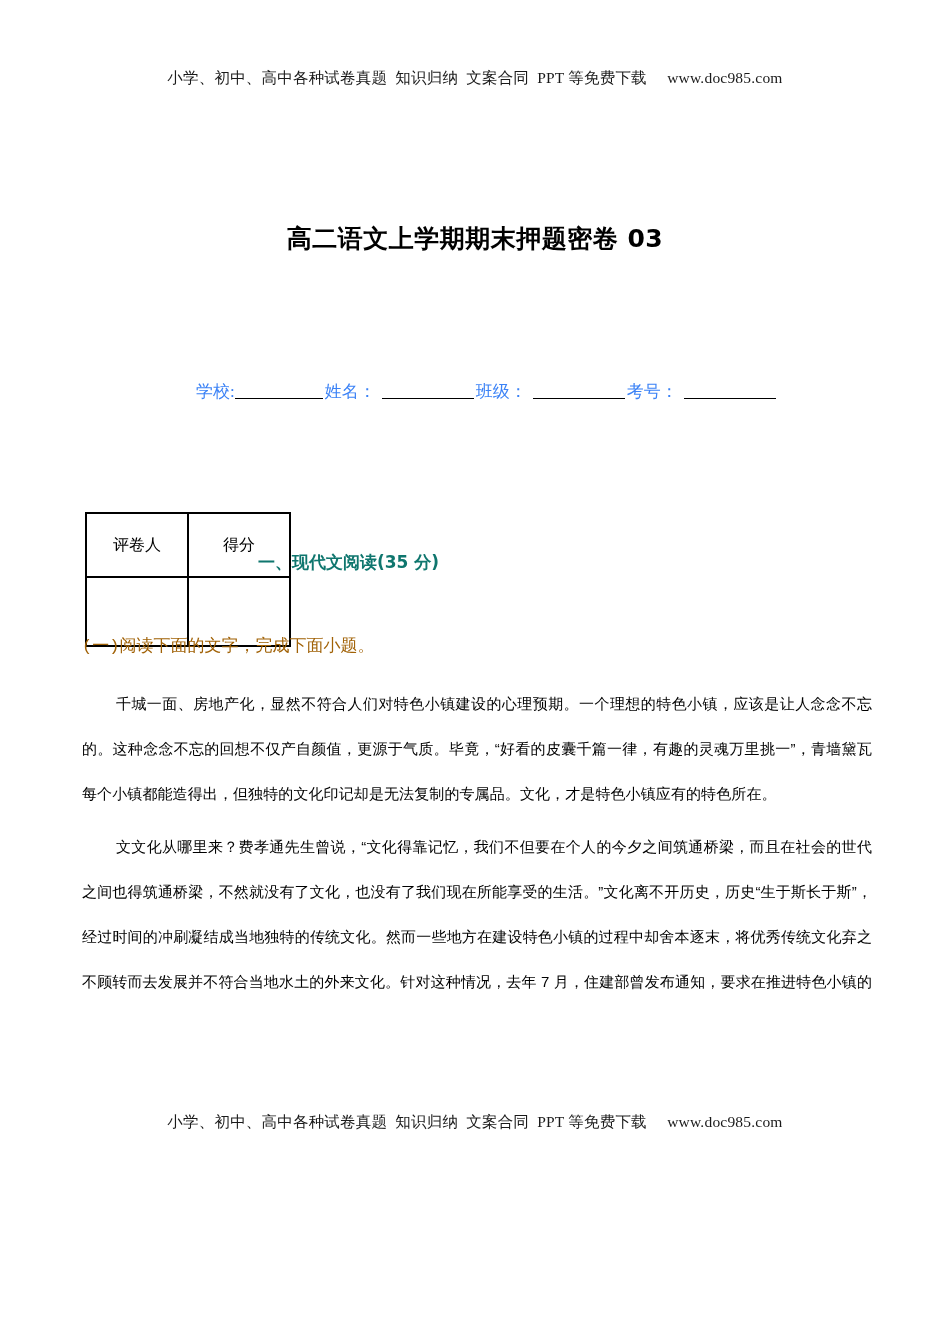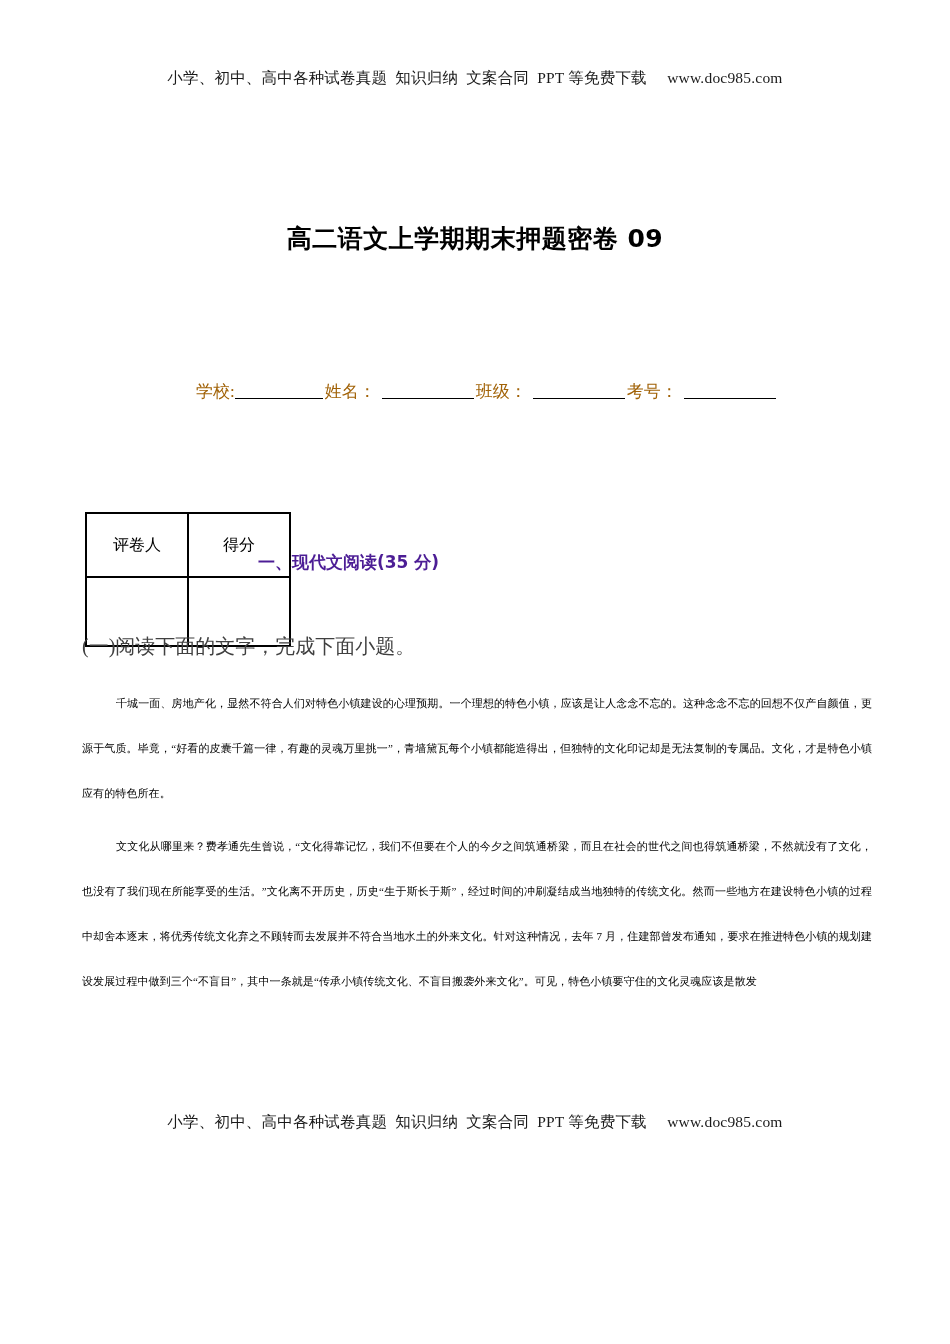--- a/index.html
+++ b/index.html
@@ -53,21 +53,21 @@
   }
 
   
   .id-line {
     position: absolute;
     top: 380px;
     left: 196px;
     width: 700px;
     font-size: 17px;
     font-family: "Liberation Serif", "DejaVu Serif", serif;
-    color: #a16207;
+    color: #3b82f6;
     white-space: nowrap;
   }
   .id-field {
     display: inline-block;
   }
   .id-field .lbl { display: inline; }
   .id-field .rule {
     display: inline-block;
     border-bottom: 1px solid #000;
     height: 15px;
@@ -106,41 +106,41 @@
   }
   table.score-table tr.blank-row td { height: 43px; }
 
   .section-heading {
     position: absolute;
     top: 551px;
     left: 258px;
     font-family: "DejaVu Sans", "Liberation Sans", sans-serif;
     font-weight: bold;
     font-size: 17px;
-    color: #4c1d95;
+    color: #0f766e;
     white-space: nowrap;
   }
 
   
   .prose {
     position: absolute;
     left: 82px;
     width: 790px;
     top: 630px;
   }
   .p-songti {
-    font-family: Liberation Serif, serif;
-    font-size: 20px;
+    font-family: Liberation Mono, monospace;
+    font-size: 17px;
     line-height: 33px;
-    color: #404040;
+    color: #a16207;
     margin: 0 0 18px 0;
   }
   .p-kai {
-    font-family: Liberation Serif, serif;
-    font-size: 11px;
+    font-family: Liberation Sans, sans-serif;
+    font-size: 15px;
     line-height: 45px;
     color: #000;
     margin: 0 0 0 0;
     text-align: justify;
     text-justify: inter-character;
     text-indent: 34px;
     letter-spacing: 0.1px;
   }
   .p-kai.pgap { margin-top: 8px; }
   .p-kai.clip-last {
@@ -148,21 +148,21 @@
     overflow: hidden;
   }
 </style>
 </head>
 <body>
 
 <div class="page">
 
   <div class="running-head">小学、初中、高中各种试卷真题  知识归纳  文案合同  PPT 等免费下载     www.doc985.com</div>
 
-  <div class="doc-title">高二语文上学期期末押题密卷 09</div>
+  <div class="doc-title">高二语文上学期期末押题密卷 03</div>
 
   <div class="id-line">
     <span class="id-field f-school"><span class="lbl">学校:</span><span class="rule"></span></span><span class="id-field f-name"><span class="lbl">姓名：</span><span class="rule"></span></span><span class="id-field f-class"><span class="lbl">班级：</span><span class="rule"></span></span><span class="id-field f-exam"><span class="lbl">考号：</span><span class="rule"></span></span>
   </div>
 
   <div class="score-block">
     <table class="score-table">
       <tbody>
           <tr>
         <td>评卷人</td>

